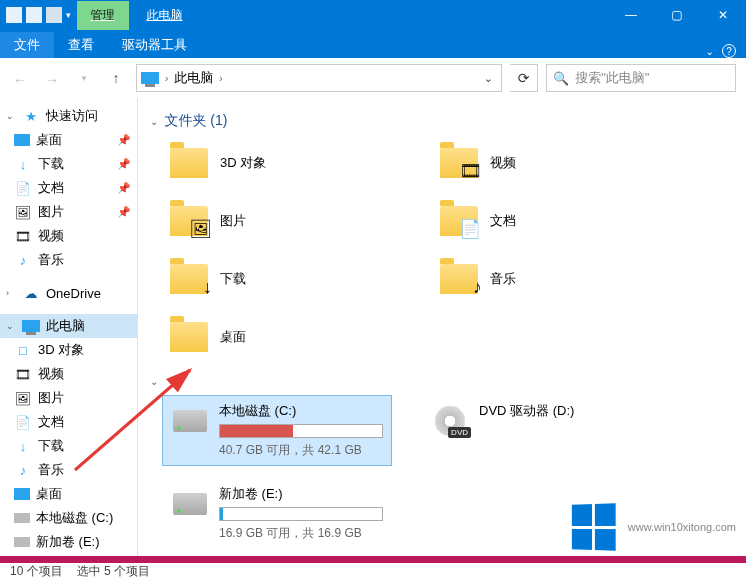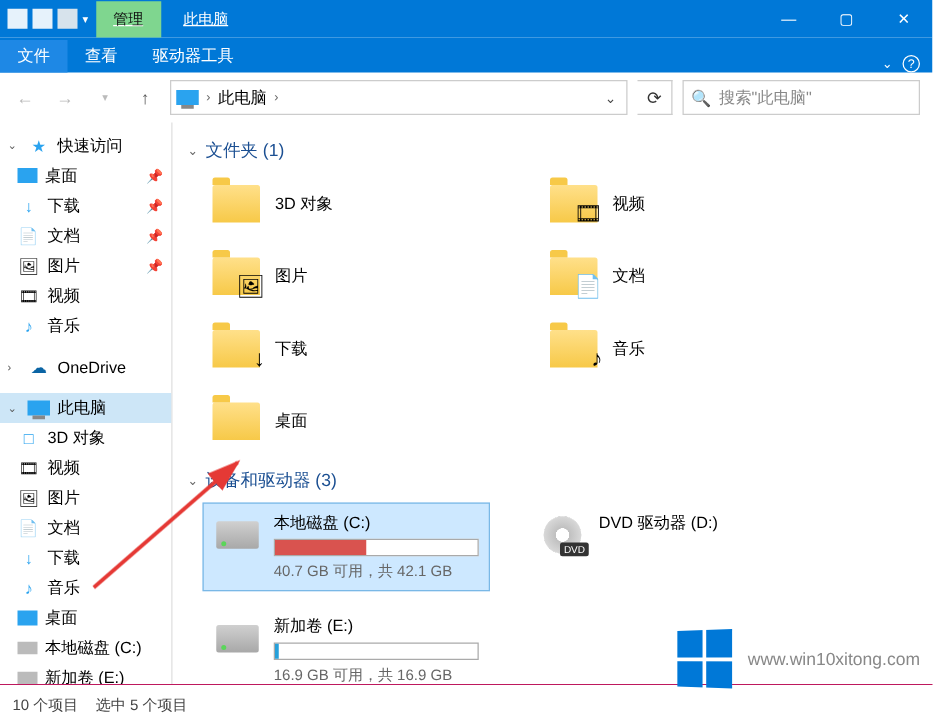--- a/index.html
+++ b/index.html
@@ -66,21 +66,21 @@
   .dvd { width: 30px; height: 30px; background: radial-gradient(circle,#fff 25%,#c0c0c0 26%,#d8d8d8 70%,#aaa 71%); border-radius: 50%; position:relative;}
   .dvd::after{content:"DVD"; position:absolute; bottom:-2px; right:-6px; background:#333; color:#fff; font-size:8px; padding:1px 3px; border-radius:2px;}
   .drive-col { flex: 1; }
   .drive-name { margin-bottom: 4px; }
   .bar { width: 100%; height: 14px; border: 1px solid #aaa; background: #fff; margin-bottom: 4px; position: relative; }
   .bar .fill { position: absolute; left:0; top:0; bottom:0; background: #26a0da; }
   .bar .fill.red { background: #d9534f; }
   .drive-sub { font-size: 12px; color: #666; }
 
   
-  .status { position: absolute; bottom: 0; left: 0; right: 0; height: 24px; border-top: 1px solid #be185d; display: flex; align-items: center; font-size: 12px; color: #444; padding: 16px 10px; gap: 14px; background: #fff; }
+  .status { position: absolute; bottom: 0; left: 0; right: 0; height: 24px; border-top: 7px solid #be185d; display: flex; align-items: flex-end; font-size: 12px; color: #444; padding: 0 10px; gap: 14px; background: #fff; }
 
   
   .watermark { position: absolute; right: 10px; bottom: 30px; display: flex; align-items: center; gap: 12px; color: #333; font-size: 14px;}
   .watermark .big { font-size: 26px; font-weight: 600; letter-spacing: 1px; }
   .watermark .accent { color: #0078d7; }
   .winlogo { width: 46px; height: 46px; display: grid; grid-template-columns: 1fr 1fr; grid-template-rows: 1fr 1fr; gap: 3px; transform: perspective(200px) rotateY(-18deg); }
   .winlogo div { background: #0078d7; }
   .arrow-ann { position:absolute; left:60px; top:330px; width:150px; height:150px; pointer-events:none; }
 
   
@@ -300,21 +300,20 @@
             <div class="folder-yellow">
               <span class="overlay"></span>
             </div>
           </div>
           <span>桌面</span>
         </div>
       </div>
 
     <div class="section-hdr" style="margin-top:10px">
       <span class="chev">⌄</span>
-      <span>设备和驱动器 (3)</span>
     </div>
     <div class="drive-grid" id="drive-grid">
         <div class="drive-item selected">
           <div class="drive-ico">
             <div class="hdd"></div>
           </div>
           <div class="drive-col">
             <div class="drive-name">本地磁盘 (C:)</div>
             <div class="bar">
               <div class="fill red" style="width:45%"></div>
@@ -362,15 +361,15 @@
 </svg>
 
 <div class="watermark">
   <div class="winlogo">
       <div></div>
       <div></div>
       <div></div>
       <div></div>
     </div>
   <div>
-    <div style="font-size:14px;color:#888">www.win10xitong.com</div>
+    <div style="font-size:11px;color:#888">www.win10xitong.com</div>
   </div>
 </div>
 
 </body></html>

